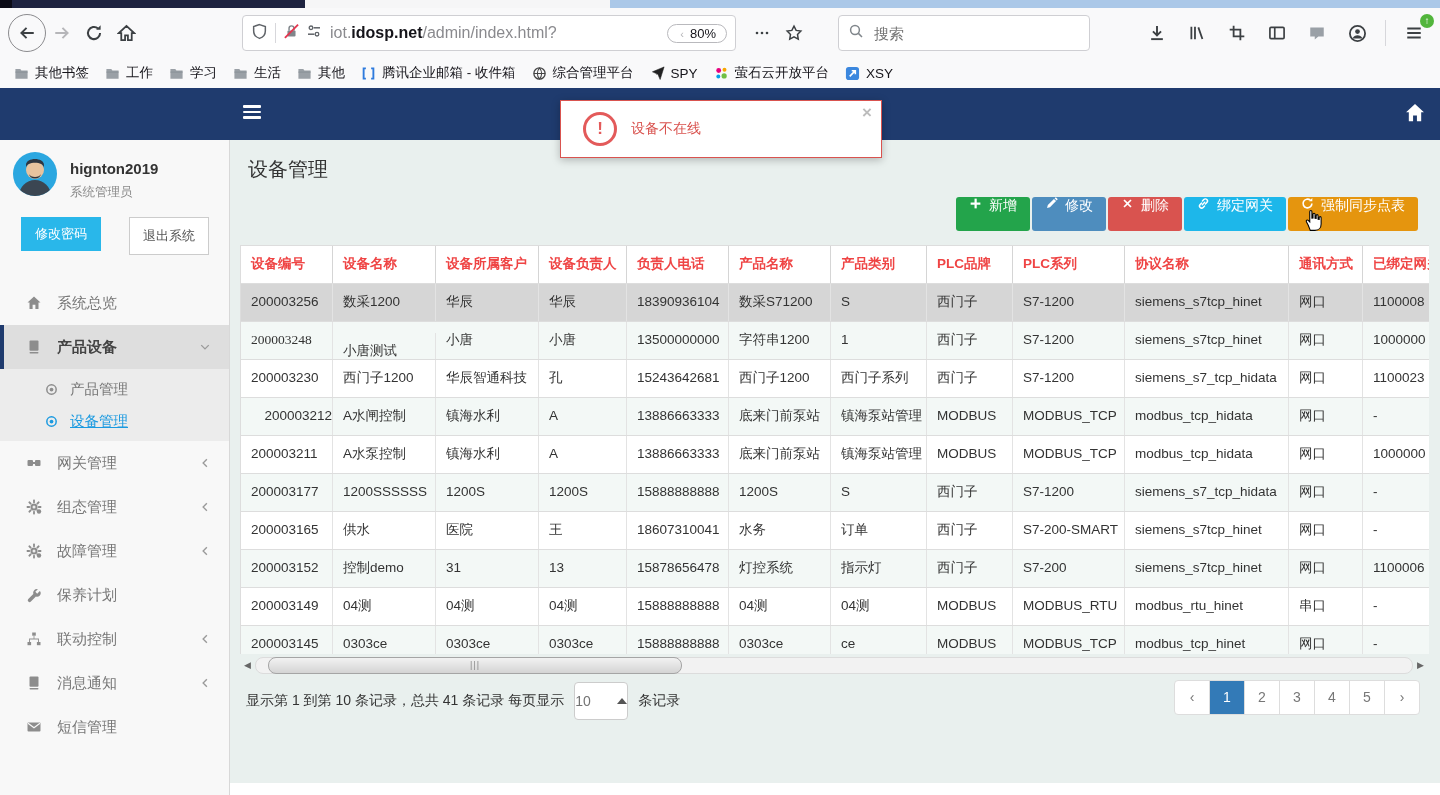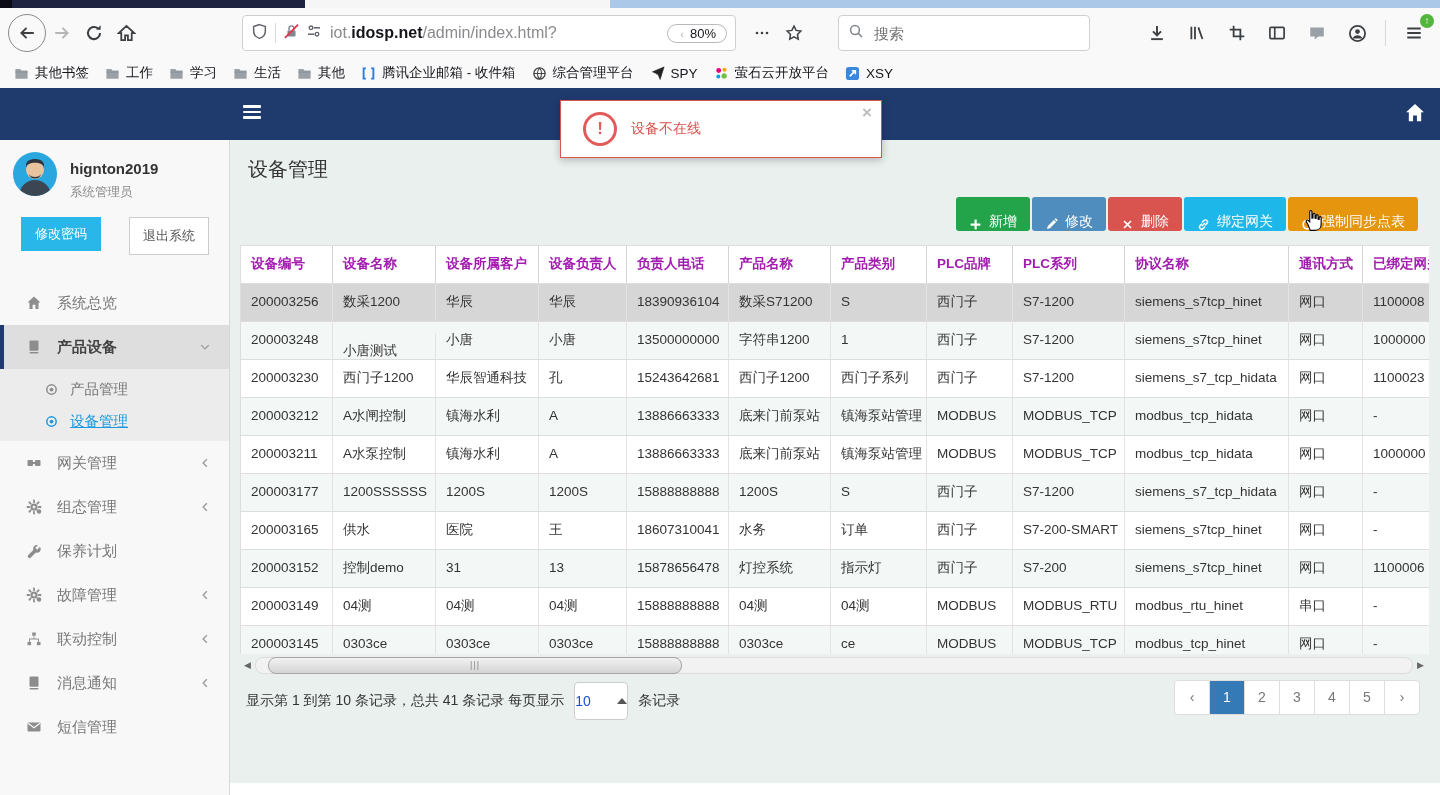--- a/index.html
+++ b/index.html
@@ -73,43 +73,43 @@
   .menu-item.selected .mlabel{text-decoration:underline;}
   .menu-item.selected .micon{color:#1b9ae0;}
   
   #content{position:absolute;left:230px;top:52px;width:1210px;height:643px;background:#e9f0ee;}
   #page-title{position:absolute;left:18px;top:16px;font-size:20px;color:#333;}
   #dev-search{position:absolute;left:16px;top:58px;width:178px;height:32px;border:1px solid #ccc;border-radius:3px;
               padding:0 10px;font-size:14px;color:#555;background:#fcfdfd;outline:none;
               font-family:"Liberation Sans","DejaVu Sans",sans-serif;}
   #actions{position:absolute;right:22px;top:57px;display:flex;gap:2px;}
   .action-btn{height:34px;padding:0 13px;border:none;border-radius:3px;color:#fff;font-size:14px;
-              display:flex;align-items:flex-end;gap:7px;cursor:pointer;
+              display:flex;align-items:flex-start;gap:7px;cursor:pointer;
               font-family:"Liberation Sans","DejaVu Sans",sans-serif;}
   
   #table{position:absolute;left:10px;top:105px;width:1188px;height:408px;background:#fff;overflow:hidden;
          border-top:1px solid #ddd;border-left:1px solid #ddd;}
   .trow{display:flex;width:1270px;border-bottom:1px solid #ddd;height:37px;background:#fff;}
   .tcell{flex:none;line-height:36px;padding-left:10px;font-size:13.5px;color:#333;border-right:1px solid #e3e3e3;
          overflow:hidden;white-space:nowrap;}
-  .thead .tcell{font-weight:bold;border-right:1px solid #d5d5d5;color:#a21caf;}
+  .thead .tcell{font-weight:bold;border-right:1px solid #d5d5d5;color:#ef4444;}
   .trow.striped{background:#f3f8f6;}
   .trow.selrow{background:#d6d6d6;}
   
   #hscroll{position:absolute;left:10px;top:516px;width:1188px;height:18px;display:flex;align-items:center;}
   .hs-btn{width:15px;color:#666;font-size:9px;text-align:center;flex:none;cursor:pointer;}
   .hs-track{flex:1;height:15px;background:#f2f2f2;border:1px solid #dcdcdc;border-radius:8px;position:relative;}
   .hs-thumb{position:absolute;left:12px;top:-1px;width:412px;height:15px;background:linear-gradient(#f2f2f2,#d4d4d4);
             border:1px solid #a5a5a5;border-radius:8px;display:flex;align-items:center;justify-content:center;
             color:#8a8a8a;font-size:9px;letter-spacing:1px;cursor:grab;}
   
   #pgrow{position:absolute;left:16px;top:538px;right:20px;height:42px;}
   #pg-info{display:flex;align-items:center;gap:10px;font-size:14px;color:#333;margin-top:4px;}
   #perpage{width:52px;height:36px;background:#fff;border:1px solid #ccc;border-radius:4px;display:flex;
-           align-items:center;justify-content:space-between;gap:24px;font-size:14px;color:#1d4ed8;cursor:pointer;}
+           align-items:center;justify-content:space-between;gap:24px;font-size:14px;color:#737373;cursor:pointer;}
   #perpage .caret{width:0;height:0;border-left:5px solid transparent;border-right:5px solid transparent;
                   border-bottom:6px solid #555;}
   #pages{position:absolute;right:0;top:2px;display:flex;background:#fff;border:1px solid #ddd;border-radius:4px;overflow:hidden;}
   .page-btn{min-width:32px;height:33px;line-height:33px;text-align:center;color:#777;font-size:14px;
             border-left:1px solid #ddd;cursor:pointer;padding:0 1px;}
   .page-btn:first-child{border-left:none;}
   .page-btn.active{background:#337ab7;color:#fff;}
   #cursor{position:absolute;left:1300px;top:118px;z-index:20;pointer-events:none;}
 </style>
 </head>
@@ -443,47 +443,47 @@
             <span class="mlabel">组态管理</span>
             <span class="mchev">
               <svg width="12" height="12" viewBox="0 0 16 16" fill="currentColor">
                 <path d="M10.5 3l-5 5 5 5" fill="none" stroke="currentColor" stroke-width="1.8"></path>
               </svg>
             </span>
           </div>
           <div class="menu-item">
             <span class="micon">
               <svg width="16" height="16" viewBox="0 0 16 16" fill="currentColor">
-                <path d="M13.8 4.1L11.2 6.7 9.3 4.8l2.6-2.6a3.7 3.7 0 0 0-4.6 4.7l-5 5a1.8 1.8 0 1 0 2.6 2.6l5-5a3.7 3.7 0 0 0 4.7-4.6z" transform="rotate(0 8 8)"></path>
-              </svg>
-            </span>
-            <span class="mlabel">保养计划</span>
-          </div>
-          <div class="menu-item">
-            <span class="micon">
-              <svg width="16" height="16" viewBox="0 0 16 16" fill="currentColor">
                 <circle cx="8" cy="8" r="3.6"></circle>
                 <circle cx="8" cy="8" r="1.5" fill="#ececec"></circle>
                 <rect x="7.1" y="0.6" width="1.8" height="3.4" rx="0.6" transform="rotate(0 8 8)"></rect>
                 <rect x="7.1" y="0.6" width="1.8" height="3.4" rx="0.6" transform="rotate(45 8 8)"></rect>
                 <rect x="7.1" y="0.6" width="1.8" height="3.4" rx="0.6" transform="rotate(90 8 8)"></rect>
                 <rect x="7.1" y="0.6" width="1.8" height="3.4" rx="0.6" transform="rotate(135 8 8)"></rect>
                 <rect x="7.1" y="0.6" width="1.8" height="3.4" rx="0.6" transform="rotate(180 8 8)"></rect>
                 <rect x="7.1" y="0.6" width="1.8" height="3.4" rx="0.6" transform="rotate(225 8 8)"></rect>
                 <rect x="7.1" y="0.6" width="1.8" height="3.4" rx="0.6" transform="rotate(270 8 8)"></rect>
                 <rect x="7.1" y="0.6" width="1.8" height="3.4" rx="0.6" transform="rotate(315 8 8)"></rect>
                 <circle cx="13" cy="12.5" r="2.2"></circle>
               </svg>
             </span>
             <span class="mlabel">故障管理</span>
             <span class="mchev">
               <svg width="12" height="12" viewBox="0 0 16 16" fill="currentColor">
                 <path d="M10.5 3l-5 5 5 5" fill="none" stroke="currentColor" stroke-width="1.8"></path>
               </svg>
             </span>
+          </div>
+          <div class="menu-item">
+            <span class="micon">
+              <svg width="16" height="16" viewBox="0 0 16 16" fill="currentColor">
+                <path d="M13.8 4.1L11.2 6.7 9.3 4.8l2.6-2.6a3.7 3.7 0 0 0-4.6 4.7l-5 5a1.8 1.8 0 1 0 2.6 2.6l5-5a3.7 3.7 0 0 0 4.7-4.6z" transform="rotate(0 8 8)"></path>
+              </svg>
+            </span>
+            <span class="mlabel">保养计划</span>
           </div>
           <div class="menu-item">
             <span class="micon">
               <svg width="16" height="16" viewBox="0 0 16 16" fill="currentColor">
                 <rect x="6.2" y="1.5" width="3.6" height="3.2"></rect>
                 <rect x="1.5" y="11" width="3.6" height="3.2"></rect>
                 <rect x="10.9" y="11" width="3.6" height="3.2"></rect>
                 <path d="M7.6 4.7h.8V7.6h4.5V11h-.9V8.5H4V11h-.9V7.6h4.5z"></path>
               </svg>
             </span>
@@ -593,21 +593,21 @@
             <div class="tcell" style="width: 91px;">18390936104</div>
             <div class="tcell" style="width: 91px;">数采S71200</div>
             <div class="tcell" style="width: 85px;">S</div>
             <div class="tcell" style="width: 75px;">西门子</div>
             <div class="tcell" style="width: 101px;">S7-1200</div>
             <div class="tcell" style="width: 153px;">siemens_s7tcp_hinet</div>
             <div class="tcell" style="width: 63px;">网口</div>
             <div class="tcell" style="width: 139px;">1100008</div>
           </div>
           <div class="trow striped">
-            <div class="tcell" style="width: 81px;">200003248</div>
+            <div class="tcell" style="width: 81px; font-family: Liberation Serif, serif;">200003248</div>
             <div class="tcell" style="width: 92px; margin-top: 11px;">小唐测试</div>
             <div class="tcell" style="width: 92px;">小唐</div>
             <div class="tcell" style="width: 77px;">小唐</div>
             <div class="tcell" style="width: 91px;">13500000000</div>
             <div class="tcell" style="width: 91px;">字符串1200</div>
             <div class="tcell" style="width: 85px;">1</div>
             <div class="tcell" style="width: 75px;">西门子</div>
             <div class="tcell" style="width: 101px;">S7-1200</div>
             <div class="tcell" style="width: 153px;">siemens_s7tcp_hinet</div>
             <div class="tcell" style="width: 63px;">网口</div>
@@ -621,21 +621,21 @@
             <div class="tcell" style="width: 91px;">15243642681</div>
             <div class="tcell" style="width: 91px;">西门子1200</div>
             <div class="tcell" style="width: 85px;">西门子系列</div>
             <div class="tcell" style="width: 75px;">西门子</div>
             <div class="tcell" style="width: 101px;">S7-1200</div>
             <div class="tcell" style="width: 153px;">siemens_s7_tcp_hidata</div>
             <div class="tcell" style="width: 63px;">网口</div>
             <div class="tcell" style="width: 139px;">1100023</div>
           </div>
           <div class="trow striped">
-            <div class="tcell" style="width: 81px;">200003212</div>
+            <div class="tcell" style="width: 81px; text-align: right;">200003212</div>
             <div class="tcell" style="width: 92px;">A水闸控制</div>
             <div class="tcell" style="width: 92px;">镇海水利</div>
             <div class="tcell" style="width: 77px;">A</div>
             <div class="tcell" style="width: 91px;">13886663333</div>
             <div class="tcell" style="width: 91px;">底来门前泵站</div>
             <div class="tcell" style="width: 85px;">镇海泵站管理</div>
             <div class="tcell" style="width: 75px;">MODBUS</div>
             <div class="tcell" style="width: 101px;">MODBUS_TCP</div>
             <div class="tcell" style="width: 153px;">modbus_tcp_hidata</div>
             <div class="tcell" style="width: 63px;">网口</div>

